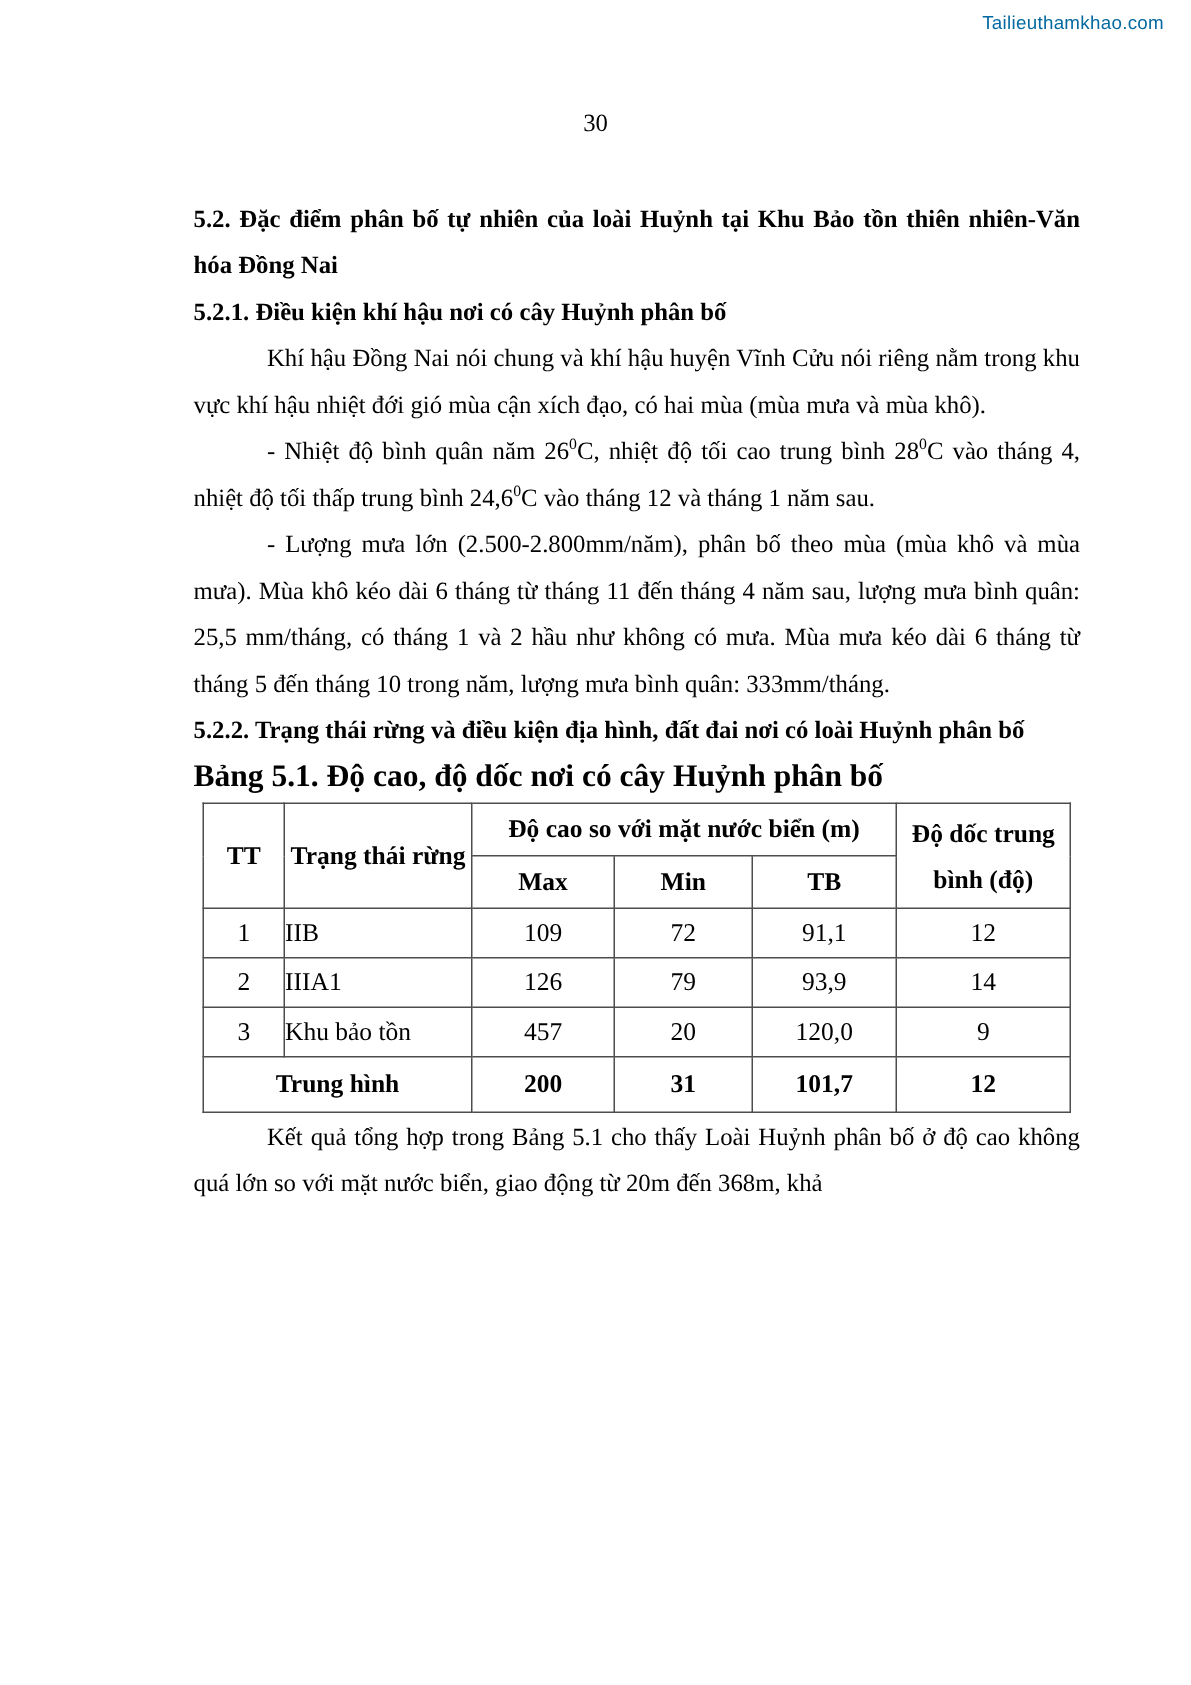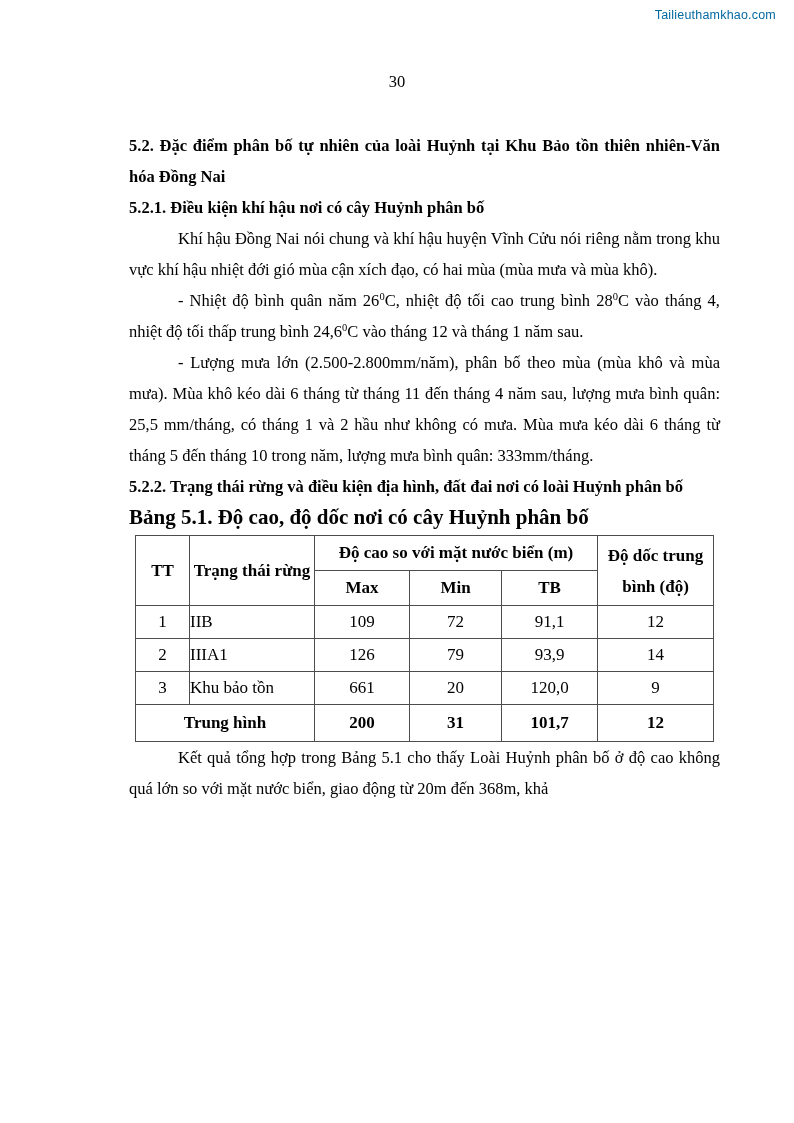--- a/index.html
+++ b/index.html
@@ -197,21 +197,21 @@
         <td class="num">2</td>
         <td class="name">IIIA1</td>
         <td class="num">126</td>
         <td class="num">79</td>
         <td class="num">93,9</td>
         <td class="num">14</td>
       </tr>
       <tr>
         <td class="num">3</td>
         <td class="name">Khu bảo tồn</td>
-        <td class="num">661</td>
+        <td class="num">457</td>
         <td class="num">20</td>
         <td class="num">120,0</td>
         <td class="num">9</td>
       </tr>
       <tr class="total-row">
         <td class="total-label" colspan="2">Trung hình</td>
         <td class="num">200</td>
         <td class="num">31</td>
         <td class="num">101,7</td>
         <td class="num">12</td>

